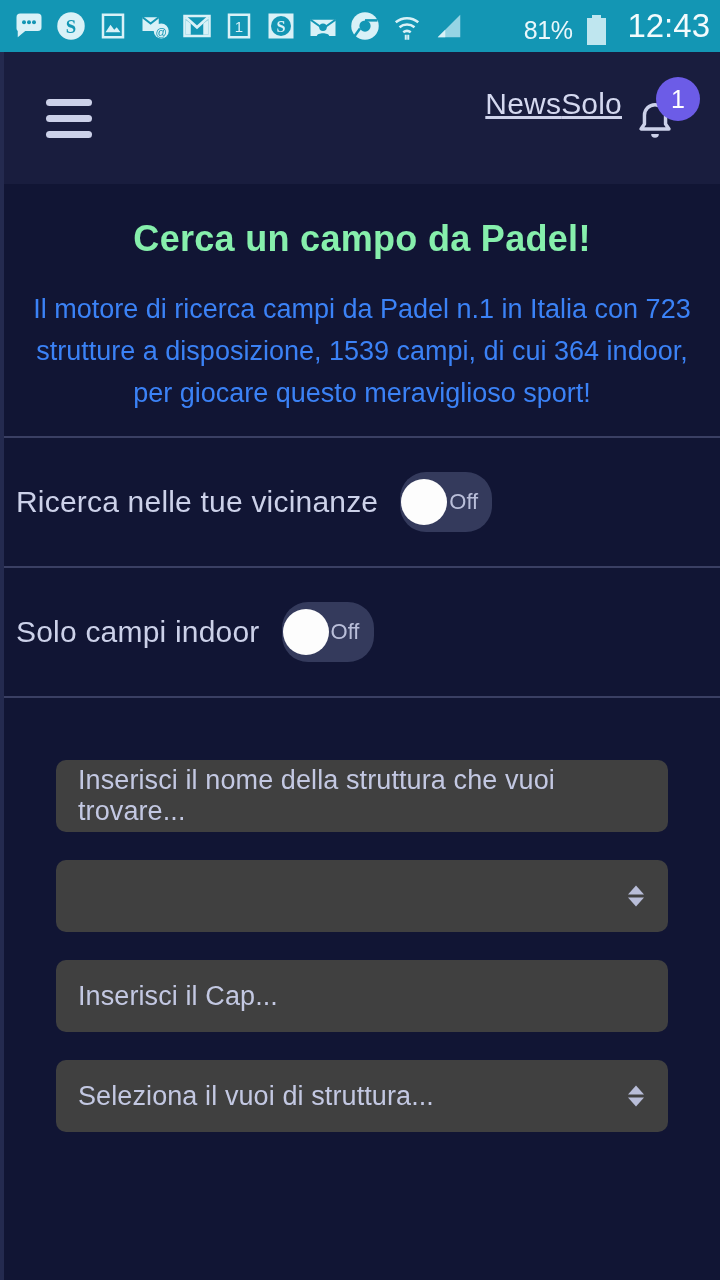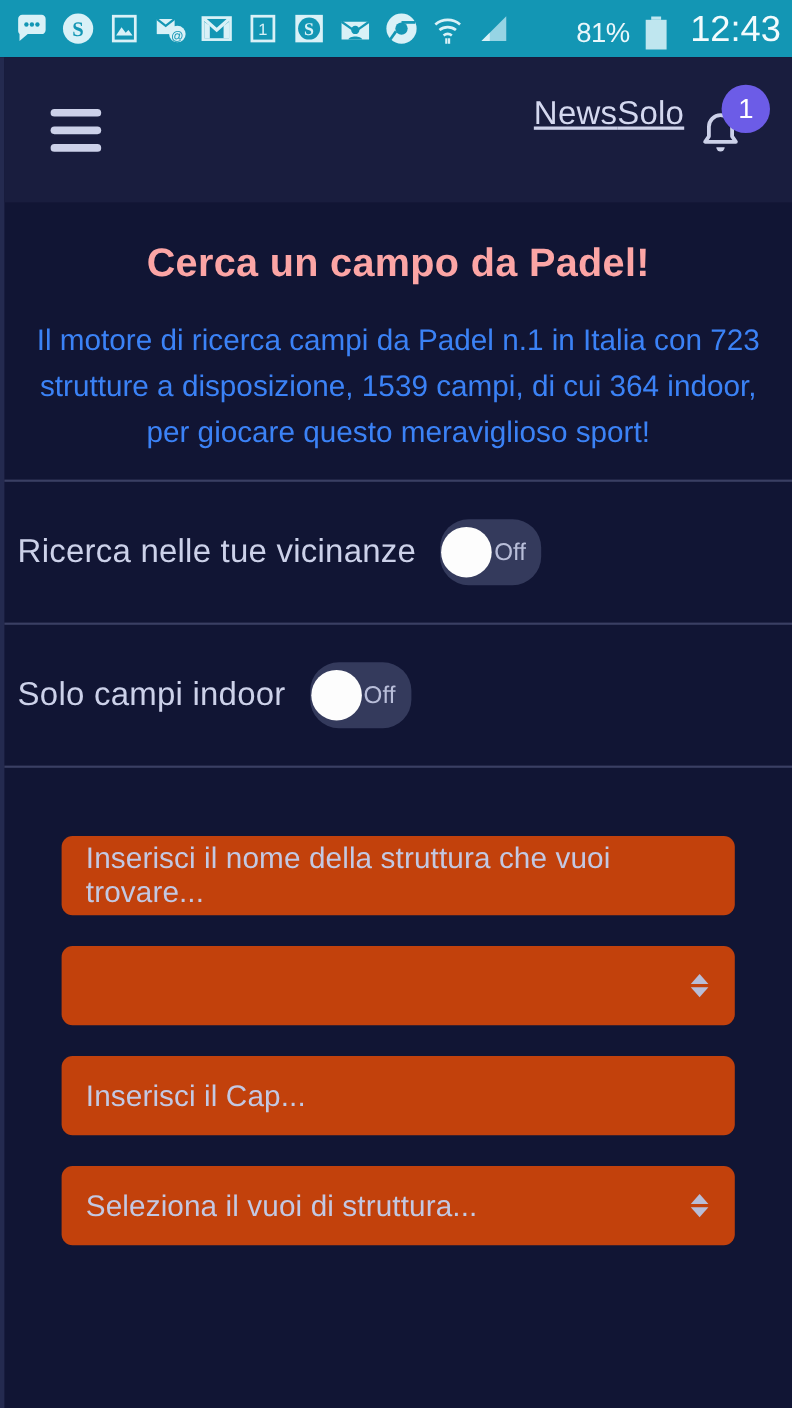--- a/index.html
+++ b/index.html
@@ -133,21 +133,21 @@
   }
 
   
   .hero {
     padding: 34px 10px 22px;
     text-align: center;
   }
   .hero-title {
     font-size: 36px;
     font-weight: bold;
-    color: #fca5a5;
+    color: #86efac;
     letter-spacing: 0.3px;
     margin-bottom: 28px;
   }
   .hero-desc {
     font-size: 27px;
     line-height: 42px;
     color: #3b82f6;
     padding: 0 6px;
   }
 
@@ -198,21 +198,21 @@
   
   .form-area {
     padding: 62px 52px 0;
     display: flex;
     flex-direction: column;
     gap: 28px;
   }
   .field {
     height: 72px;
     border-radius: 10px;
-    background: #c2410c;
+    background: #404040;
     display: flex;
     align-items: center;
     padding: 0 22px;
     position: relative;
   }
   .field .ph {
     font-size: 27px;
     color: #c3c8e2;
     letter-spacing: 0.1px;
   }

